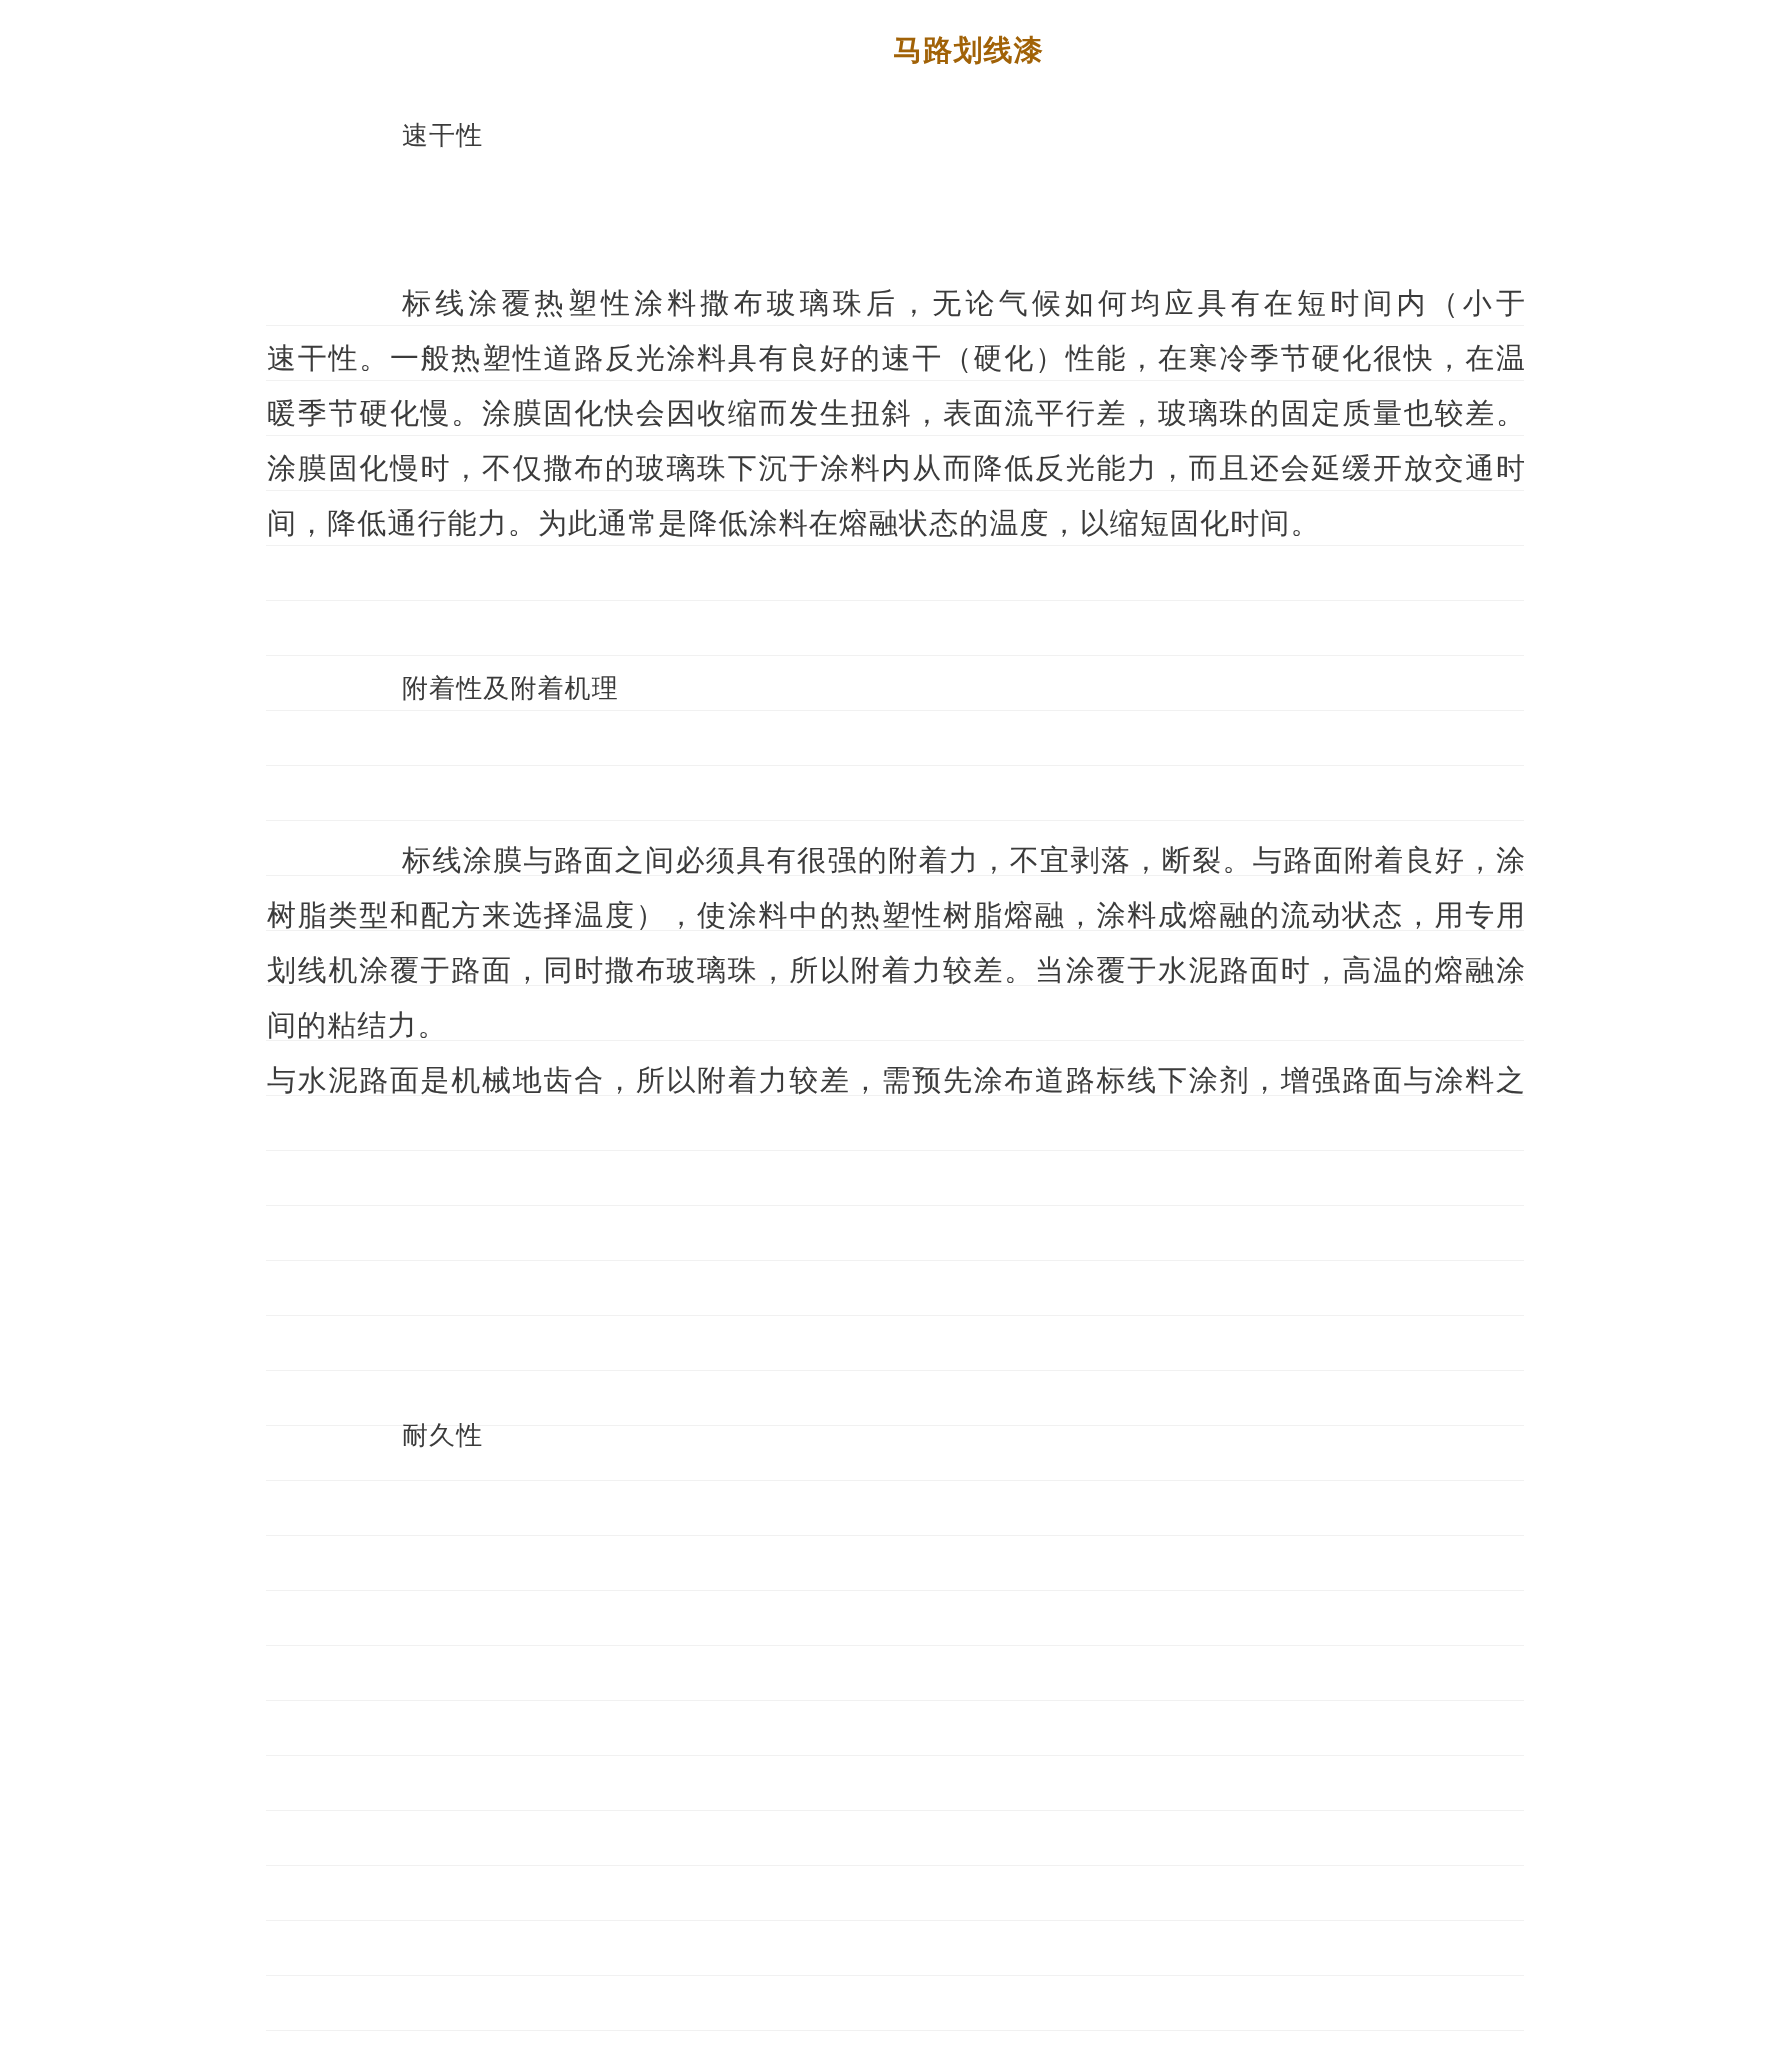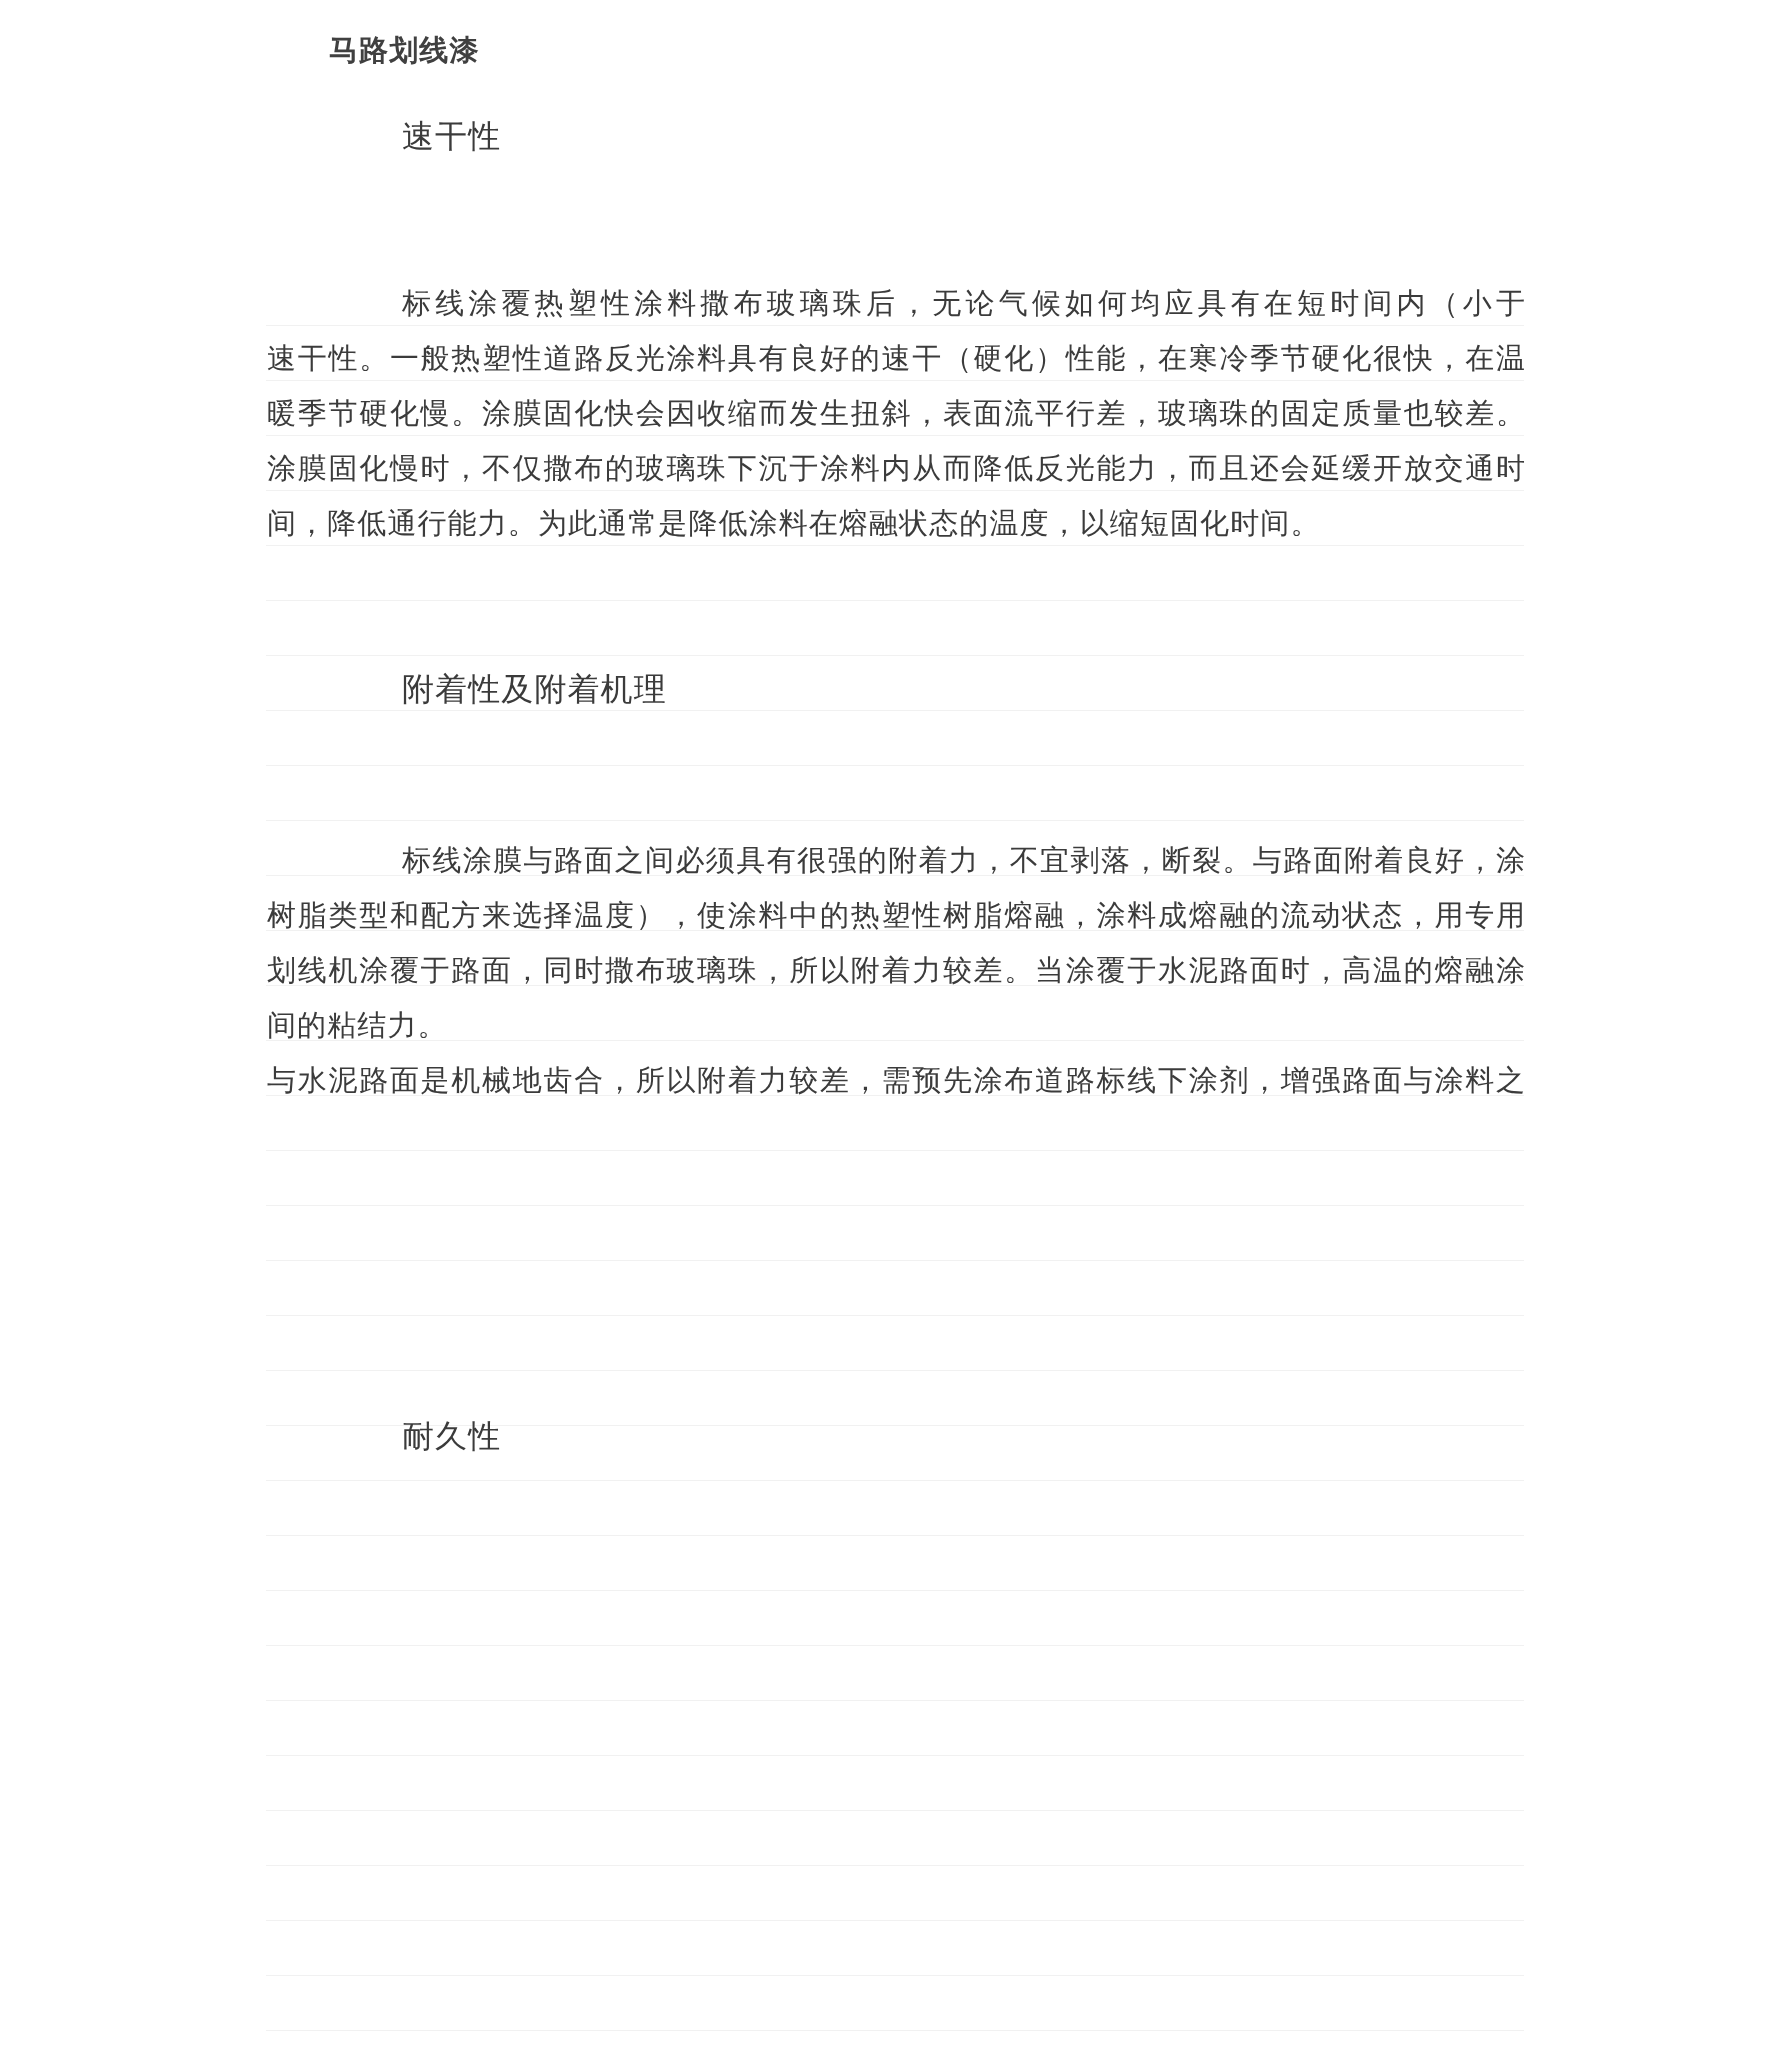--- a/index.html
+++ b/index.html
@@ -25,38 +25,38 @@
     height: 1719px;
     background: repeating-linear-gradient(
       to bottom,
       #f1f1f1 0px, #f1f1f1 0.7px,
       transparent 0.7px, transparent 55px
     );
     pointer-events: none;
   }
   .title {
     position: absolute;
-    left: 257px;
+    left: 267px;
     width: 1259px;
     padding-left: 72px;
     margin: 0;
     font-size: 29px;
     font-weight: bold;
     letter-spacing: 1.1px;
-    text-align: left;
+    text-align: center;
     line-height: 35px;
-    color: #404040;
+    color: #a16207;
   }
   .heading {
     position: absolute;
     left: 267px;
     width: 1259px;
     margin: 0;
     padding-left: 135px;
-    font-size: 32px;
+    font-size: 26px;
     font-weight: normal;
     letter-spacing: 1.1px;
     line-height: 56px;
     color: #3b3b3b;
   }
   .para {
     position: absolute;
     left: 267px;
     width: 1259px;
   }

